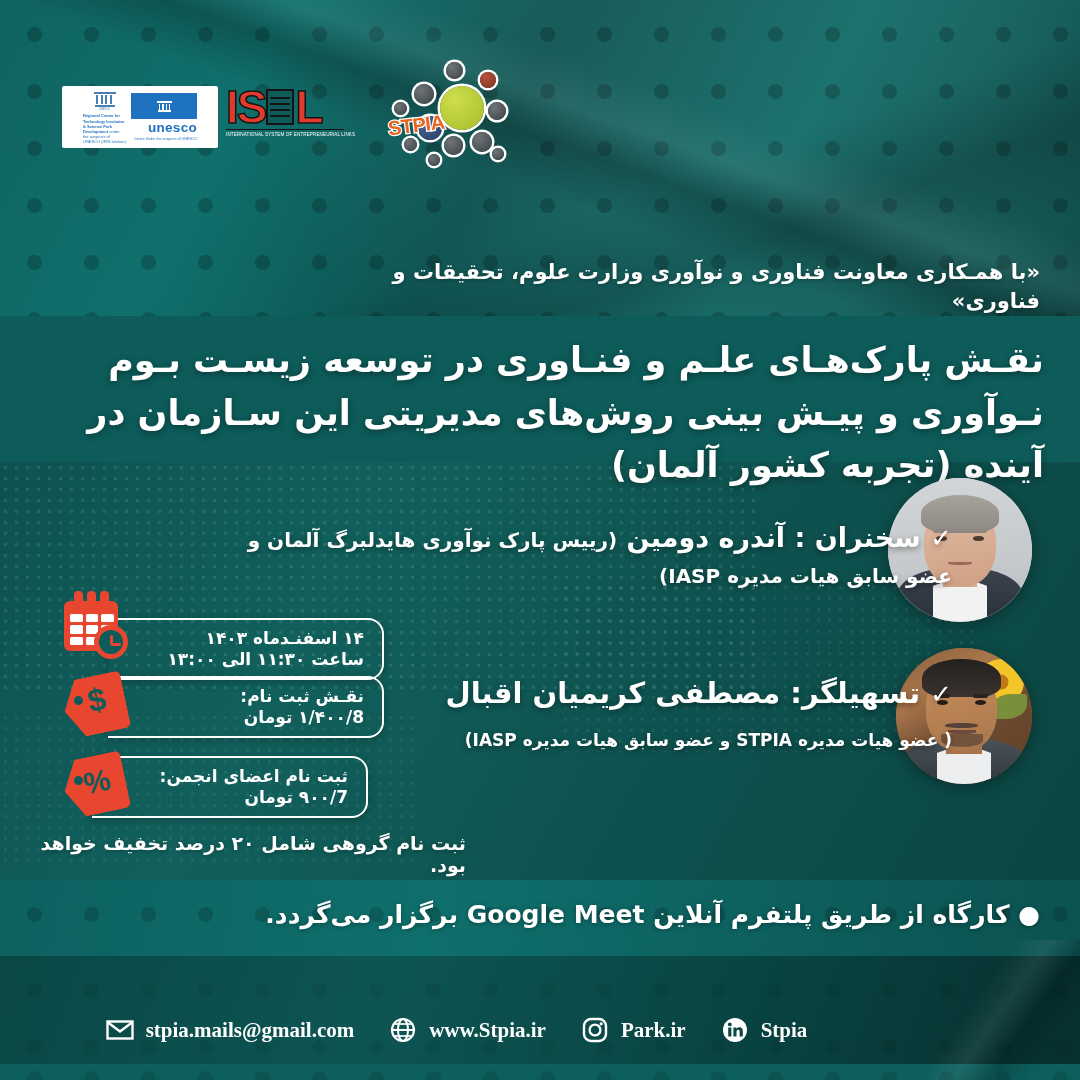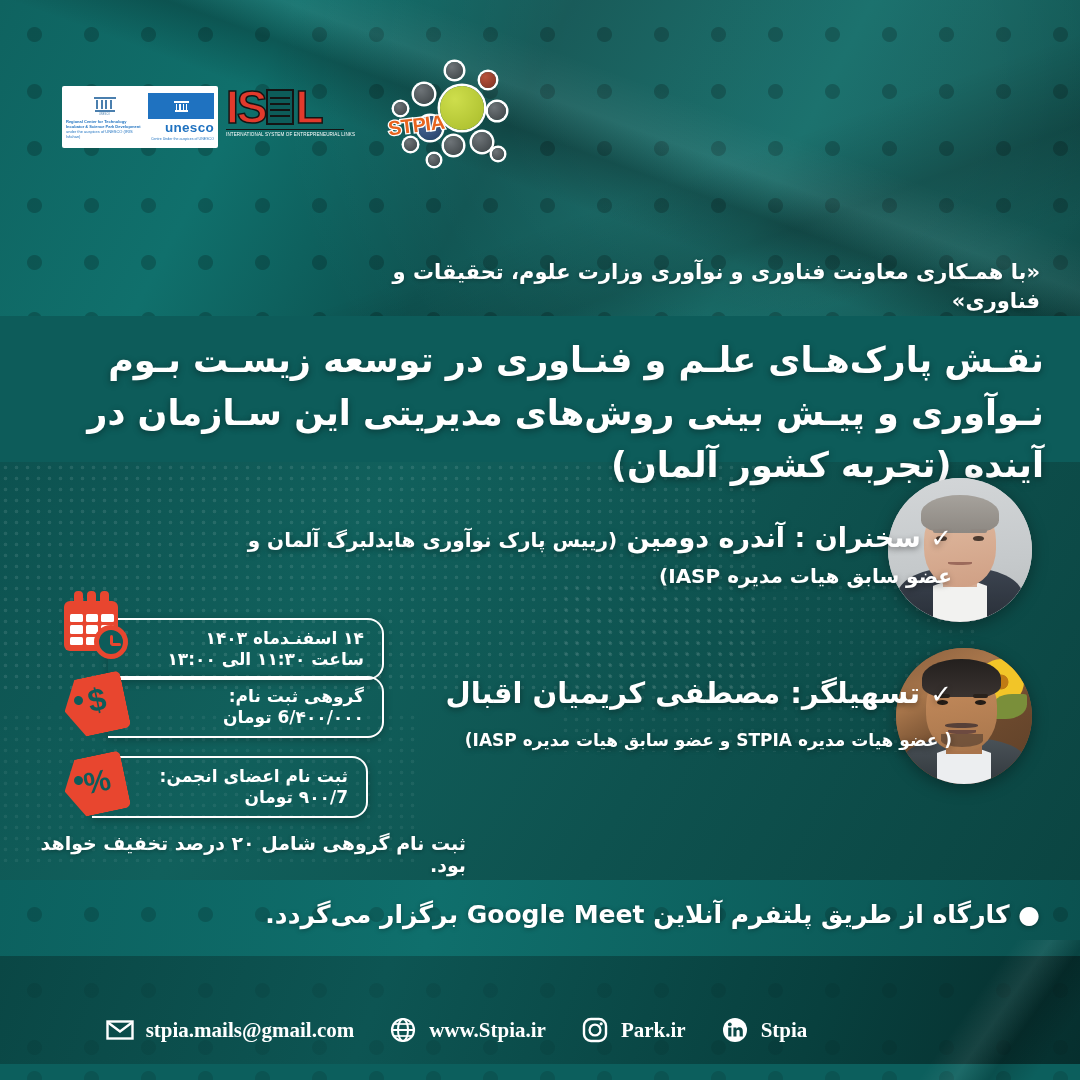--- a/index.html
+++ b/index.html
@@ -41,21 +41,21 @@
     background:
       linear-gradient(200deg, rgba(255,255,255,0) 34%, rgba(255,255,255,.06) 41%, rgba(0,0,0,.22) 47%, rgba(255,255,255,0) 55%),
       linear-gradient(160deg, rgba(255,255,255,0) 60%, rgba(0,0,0,.18) 73%, rgba(255,255,255,0) 86%);
     pointer-events:none;}
   .diag-foot{position:absolute;right:-60px;top:940px;width:300px;height:200px;
     background:linear-gradient(125deg, rgba(255,255,255,0) 40%, rgba(255,255,255,.07) 48%, rgba(0,0,0,.18) 56%, rgba(255,255,255,0) 66%);}
 
   
   .logos{position:absolute;top:38px;left:0;width:1080px;height:90px;}
   .unesco-box{position:absolute;left:62px;top:48px;width:156px;height:62px;background:#fff;border-radius:2px;
-    display:flex;align-items:center;padding:4px 4px;gap:5px;}
+    display:flex;align-items:center;padding:4px 21px;gap:5px;}
   .un-left{width:66px;}
   .un-blue{width:66px;height:26px;background:#1f72c0;display:flex;align-items:center;justify-content:center;}
   .un-temple{width:15px;height:13px;position:relative;}
   .un-temple:before{content:"";position:absolute;left:0;right:0;top:1px;height:2px;background:#fff;}
   .un-temple:after{content:"";position:absolute;left:1px;right:1px;bottom:1px;height:1.5px;background:#fff;}
   .un-cols{position:absolute;left:2px;right:2px;top:4px;bottom:3px;
     background:repeating-linear-gradient(90deg,#fff 0 1.4px, transparent 1.4px 3.4px);}
   .un-word{font-size:13.5px;font-weight:700;color:#1f72c0;letter-spacing:.3px;line-height:1;margin-top:2px;font-family:"Liberation Sans",sans-serif;}
   .un-sub{font-size:3.6px;color:#1f72c0;line-height:1.25;margin-top:2px;font-family:"Liberation Sans",sans-serif;}
   .un-right{flex:1;}
@@ -365,22 +365,22 @@
         <i></i>
         <i></i>
         <i></i>
         <i></i>
     </span>
     <span class="cal-clock"></span>
   </div>
 
   <div class="badge b2">
     <div class="txt rtl">
-      <div>گروهی ثبت نام:</div>
-      <div>6/۴۰۰/۰۰۰ تومان</div>
+      <div>نقـش ثبت نام:</div>
+      <div>۱/۴۰۰/8 تومان</div>
     </div>
   </div>
   <div class="ico ico-tag1">
     <span class="tag-shape"></span>
       <span class="tag-hole"></span>
     <span class="tag-sym dollar">$</span>
   </div>
 
   <div class="badge b3">
     <div class="txt rtl">

